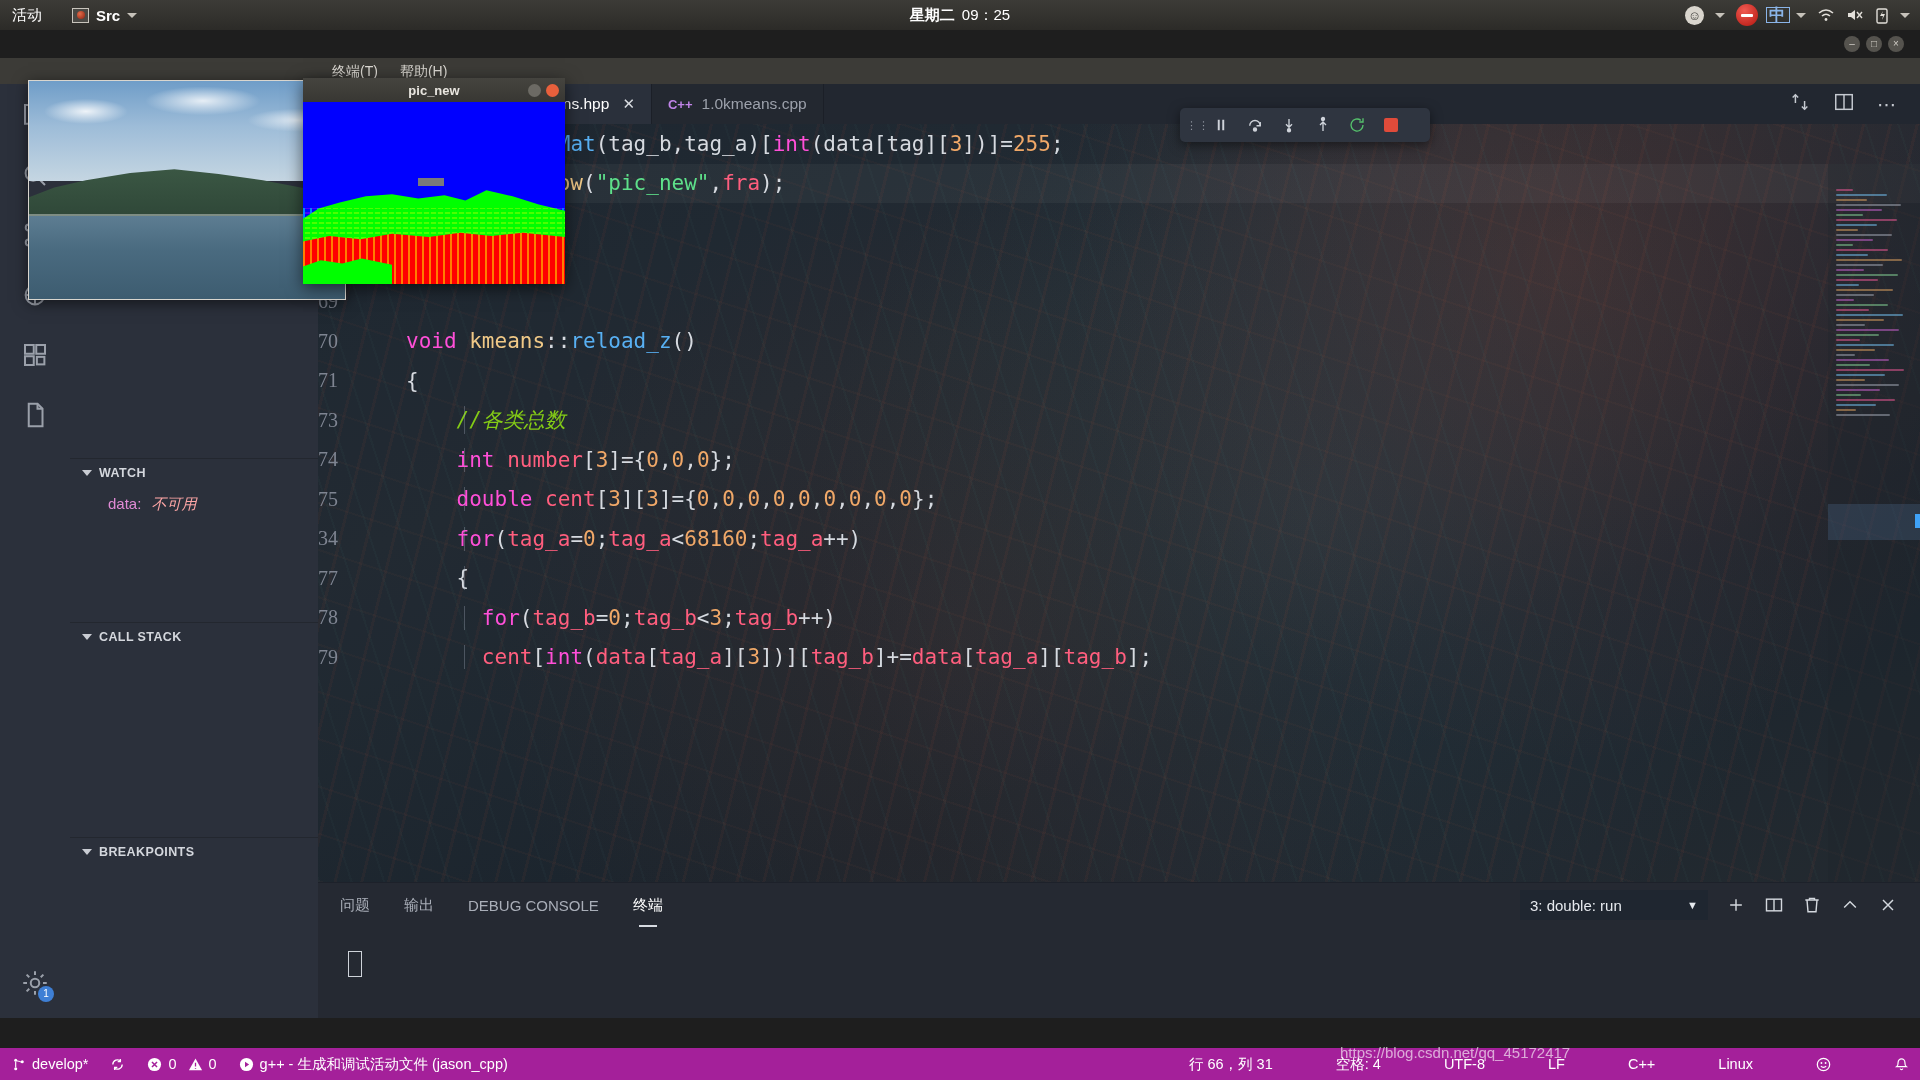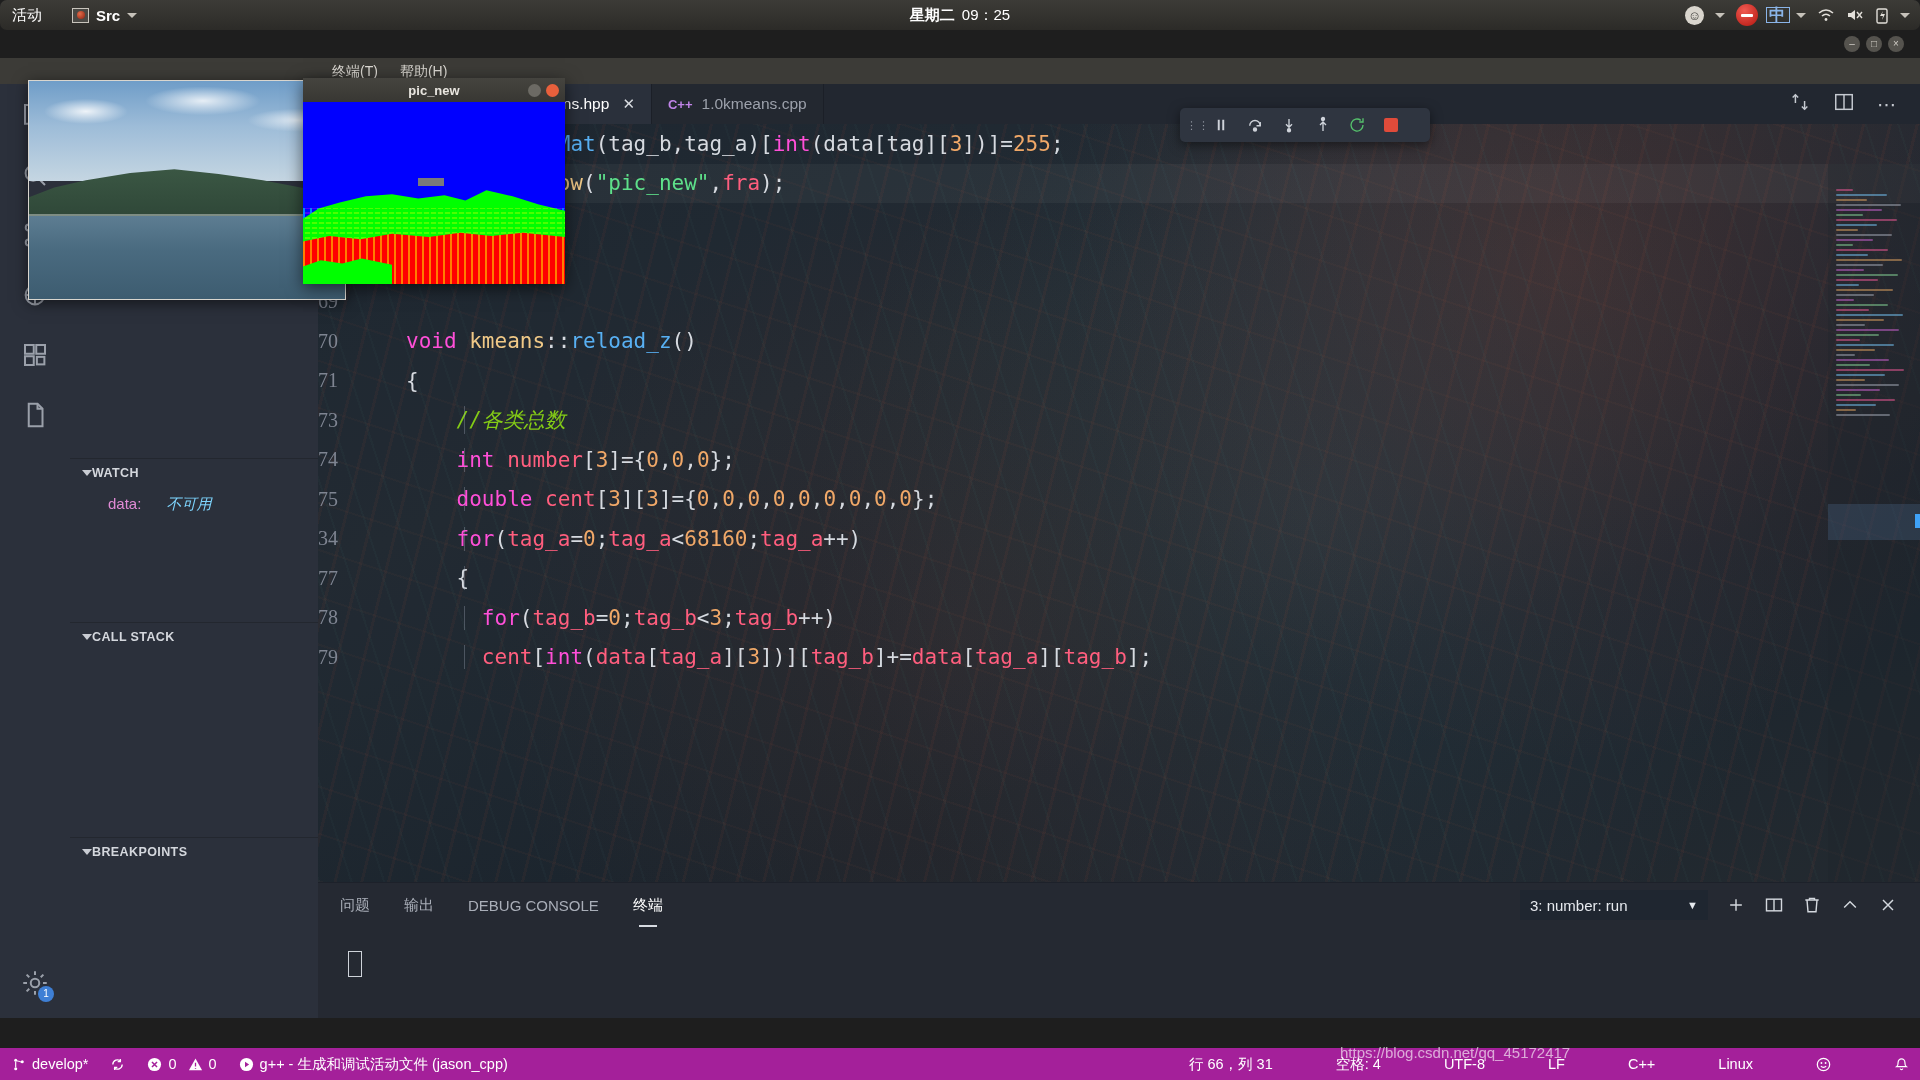--- a/index.html
+++ b/index.html
@@ -7,21 +7,21 @@
     width: 1920px; height: 1080px;
     background: #1e1e1e; overflow: hidden;
     font-family: "Liberation Sans", sans-serif;
   }
   #root { position: relative; width: 1920px; height: 1080px; }
 
   
   .gnome-bar {
     position: absolute; left:0; top:0; width:1920px; height:30px;
     background: linear-gradient(#3c3b37, #2c2b28);
-    display:flex; align-items:center; color:#e6e3dd; font-size:15px;border-radius:7px;
+    display:flex; align-items:center; color:#e6e3dd; font-size:15px;
   }
   .gnome-activities { margin-left:12px; font-size:15px; color:#ffffff; }
   .gnome-app { margin-left:30px; display:flex; align-items:center; gap:7px; }
   .app-icon-box {
     width:17px;height:15px;border:1px solid #c8c4bc;display:flex;
     align-items:center;justify-content:center;background:#4a4945;
   }
   .app-icon-dot { width:8px;height:8px;border-radius:50%;
     background: radial-gradient(circle at 35% 35%, #e06c4a, #8c1f10); }
   .gnome-app-name { font-weight:bold; font-size:15px; color:#fff; }
@@ -81,27 +81,27 @@
 
   
   .side-bar {
     position:absolute; left:70px; top:84px; width:248px; height:934px;
     background:#2b303b; color:#c3c7cf;
   }
   .side-head { height:34px; display:flex; align-items:center;
     justify-content:center; font-size:14px; color:#c9ccd3; }
   .side-section { border-top:1px solid #23272f; }
   .side-sec-title { height:28px; display:flex; align-items:center;
-    gap:0; padding-left:12px; font-size:12.5px; font-weight:bold;
+    gap:7px; padding-left:12px; font-size:12.5px; font-weight:bold;
     letter-spacing:.4px; color:#d4d7dd; text-transform:uppercase;}
   .tri { width:0;height:0;border-left:5px solid transparent;
     border-right:5px solid transparent;border-top:6px solid #c9ccd3;}
   .watch-row { padding:8px 0 8px 38px; font-size:15px; }
   .watch-key { color:#e08ad4; }
-  .watch-val { color:#7dd3fc; font-style:italic; margin-left:21px; }
+  .watch-val { color:#fca5a5; font-style:italic; margin-left:6px; }
 
   
   .editor-area { position:absolute; left:318px; top:84px;
     width:1602px; height:798px; background:#252932; overflow:hidden; }
   .bg-pic {
     position:absolute; inset:0;
     background:
       radial-gradient(circle at 78% 22%, rgba(190,80,60,.20), transparent 36%),
       radial-gradient(circle at 40% 70%, rgba(120,60,40,.17), transparent 42%),
       radial-gradient(circle at 62% 55%, rgba(70,110,120,.20), transparent 46%),
@@ -547,21 +547,21 @@
   </div>
 
   <div class="panel">
     <div class="panel-tabs">
       <div class="panel-tab">问题</div>
       <div class="panel-tab">输出</div>
       <div class="panel-tab">DEBUG CONSOLE</div>
       <div class="panel-tab active">终端</div>
       <div class="panel-right">
         <div class="term-select">
-          <span>3: number: run</span>
+          <span>3: double: run</span>
           <span style="font-size:11px">▼</span>
         </div>
         <span class="panel-ic">
           <svg viewBox="0 0 24 24">
               <path d="M12 5v14M5 12h14"></path>
             </svg>
         </span>
         <span class="panel-ic">
           <svg viewBox="0 0 24 24">
               <rect x="3" y="5" width="18" height="14"></rect>

